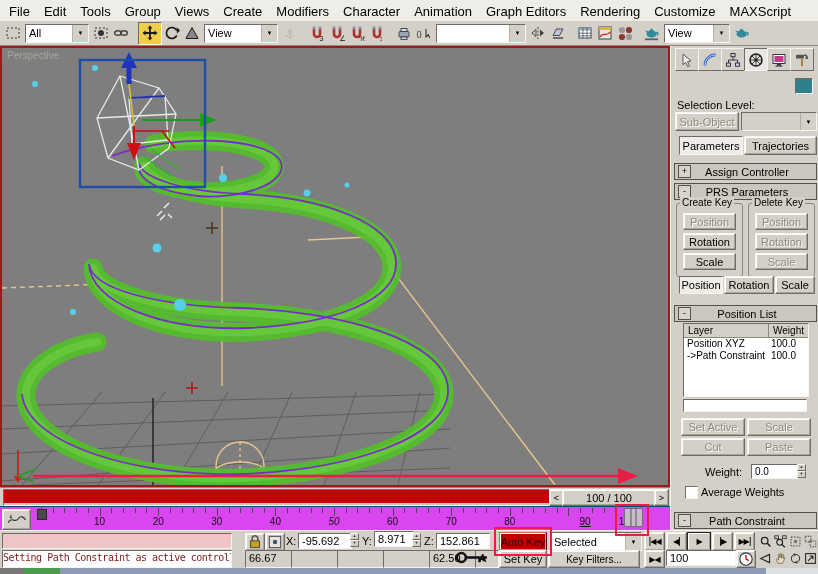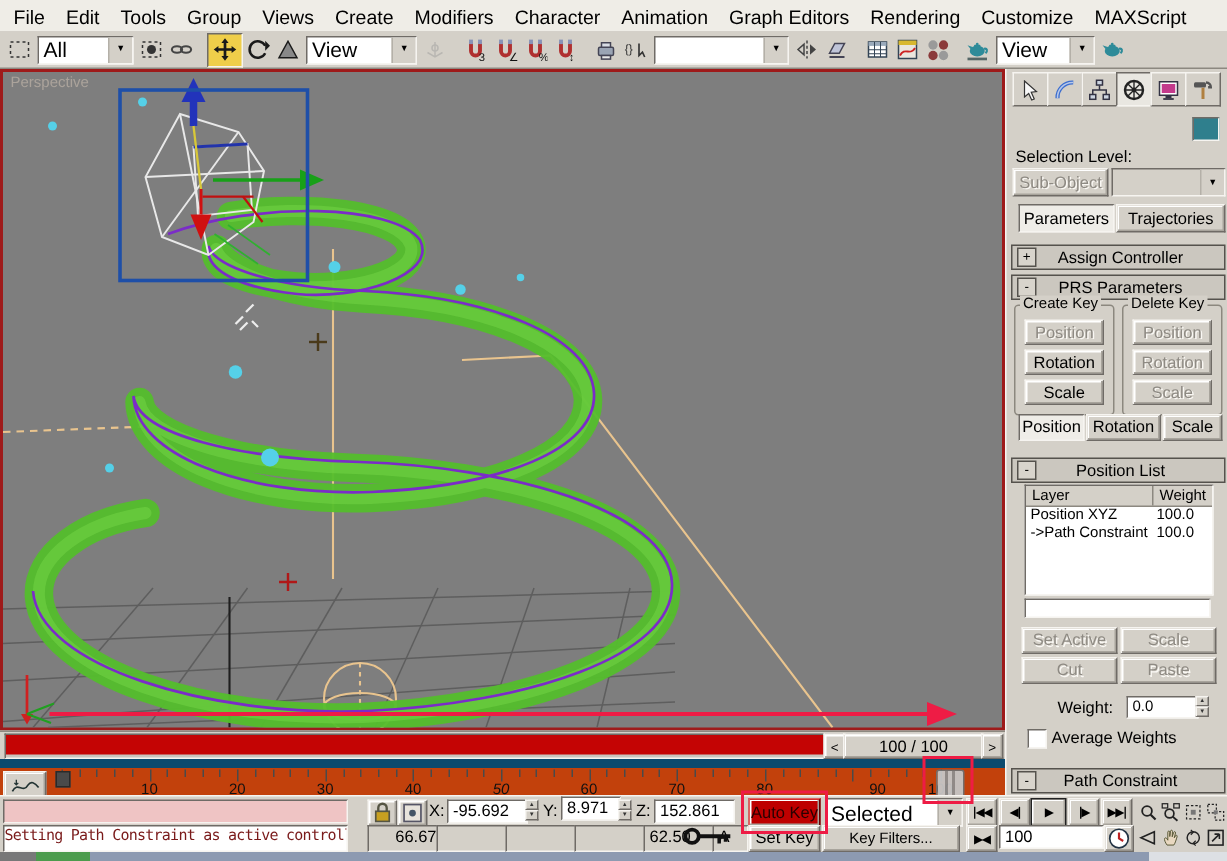--- a/index.html
+++ b/index.html
@@ -12,26 +12,26 @@
   .btn.pressed{border-color:#6F6B66 #F6F4F0 #F6F4F0 #6F6B66;box-shadow:none;background:#EFEDE8}
   .menubar{position:absolute;left:0;top:0;width:818px;height:21px;background:#EFEDE7;border-bottom:1px solid #B9B5AD}
   .menu-item{display:inline-block;padding:4px 7px 0 7px;font-size:13px}
   .tbar{position:absolute;left:0;top:21px;width:818px;height:25px;background:#D4D0C8;border-bottom:1px solid #8C8880;display:flex;align-items:center;padding-left:3px;box-sizing:border-box}
   .ticon{width:20px;height:20px;display:flex;align-items:center;justify-content:center;flex:0 0 auto}
   .ticon svg{width:16px;height:16px}
   .ticon.activeT{background:#EFCE4A;border:1px solid;border-color:#6F6B66 #F6F4F0 #F6F4F0 #6F6B66;width:22px;height:21px}
   .ticon.disT{opacity:.45}
   .sep{width:7px;height:20px;flex:0 0 auto}
   .dd{display:flex;align-items:center;background:#fff;border:1px solid;border-color:#6F6B66 #F6F4F0 #F6F4F0 #6F6B66;height:17px;flex:0 0 auto;margin:0 2px}
-  .dd .val{flex:1;padding:0 3px;overflow:hidden;white-space:nowrap;font-size:14px}
+  .dd .val{flex:1;padding:0 3px;overflow:hidden;white-space:nowrap;font-size:11px}
   .dd .arw{width:15px;height:100%;display:flex;align-items:center;justify-content:center;background:#D4D0C8;border-left:1px solid #B4B0A8;font-size:6px}
   .viewport{position:absolute;left:0;top:46px;width:670px;height:441px;background:#7E7E7E;border:2px solid #9E1A1A;box-sizing:border-box}
   .vplabel{position:absolute;left:5px;top:2px;color:#ABA39B;font-size:10px;z-index:5}
   .tslider{position:absolute;left:0;top:487px;width:670px;height:19px;background:#D4D0C8;border-top:1px solid #8C8880;box-sizing:border-box}
-  .trackbar{position:absolute;left:0;top:506px;width:670px;height:24px;background:#c2410c;border-top:6px solid #0c4a6e;box-sizing:border-box}
+  .trackbar{position:absolute;left:0;top:506px;width:670px;height:24px;background:#d946ef;border-top:1px solid #0c4a6e;box-sizing:border-box}
   .tick{position:absolute;top:1px;width:1px;background:#4A4A4A}
   .tick-label{position:absolute;top:9px;transform:translateX(-50%);font-size:10px;color:#111}
   .cmdpanel{position:absolute;left:670px;top:46px;width:148px;height:484px;background:#D4D0C8;border-left:1px solid #F6F4F0;box-sizing:border-box}
   .ptab{position:absolute;top:2px;width:22px;height:21px;display:flex;align-items:center;justify-content:center;background:#D4D0C8;border:1px solid;border-color:#F6F4F0 #6F6B66 #6F6B66 #F6F4F0}
   .ptab svg{width:16px;height:16px}
   .ptab.activeP{border-color:#6F6B66 #F6F4F0 #F6F4F0 #6F6B66;background:#E9E7E1}
   .rollout{position:absolute;left:3px;width:141px;height:15px;background:#CBC7BF;border:1px solid #55524D;display:flex;align-items:center;font-size:11px}
   .rollout .pm{width:11px;height:11px;margin:0 3px;background:#D8D4CC;border:1px solid #55524D;font-size:9px;line-height:10px;text-align:center}
   .rollout .rt{flex:1;text-align:center;padding-right:16px}
   .grpbox{position:absolute;border:1px solid #8C887F;border-radius:3px}
@@ -563,21 +563,21 @@
     <span class="abs" style="left:362px;top:4px">Y:</span>
     <div class="abs field" style="left:374px;top:0;width:32px;height:12px">8.971</div>
     <div class="abs spin" style="left:412px;top:2px">
         <i>▲</i>
         <i>▼</i>
       </div>
     <span class="abs" style="left:424px;top:4px">Z:</span>
     <div class="abs field" style="left:436px;top:2px;width:46px;height:12px">152.861</div>
 
     <div>
-        <div class="status-cell" style="left: 245px; top: 19px; width: 42px; text-align: right;">66.67</div>
+        <div class="status-cell" style="left: 245px; top: 19px; width: 42px;">66.67</div>
         <div class="status-cell" style="left: 291px; top: 19px; width: 42px;"></div>
         <div class="status-cell" style="left: 337px; top: 19px; width: 42px;"></div>
         <div class="status-cell" style="left: 383px; top: 19px; width: 42px;"></div>
         <div class="status-cell" style="left: 429px; top: 19px; width: 42px;">62.50</div>
         <div class="status-cell" style="left: 475px; top: 19px; width: 16px;">A</div>
       </div>
 
     <div class="abs" style="left:455px;top:18px;width:34px;height:17px"><svg viewBox="0 0 32 16">
           <circle cx="6" cy="8" r="4.2" fill="none" stroke="#111" stroke-width="2.4"></circle>
           <line x1="10" y1="8" x2="30" y2="8" stroke="#111" stroke-width="2.4"></line>

